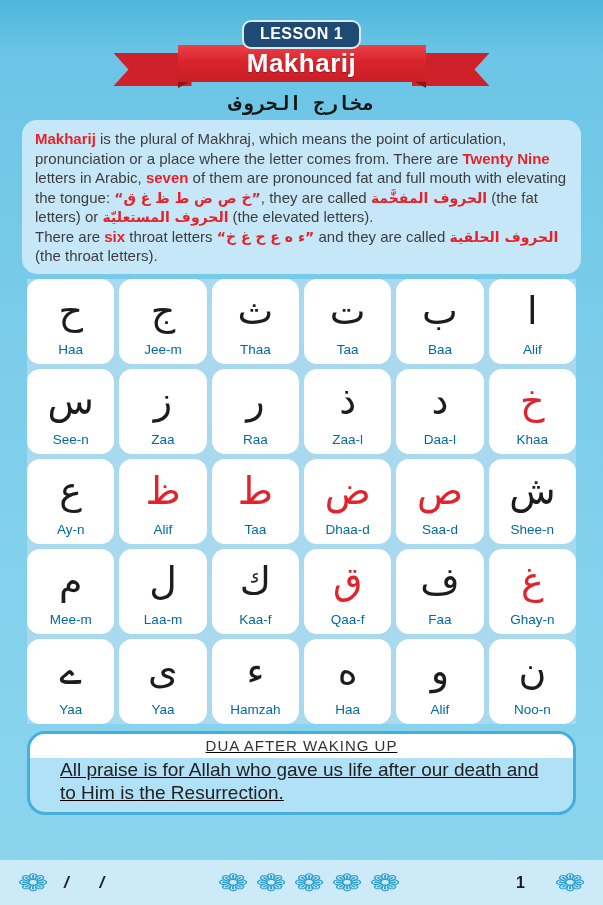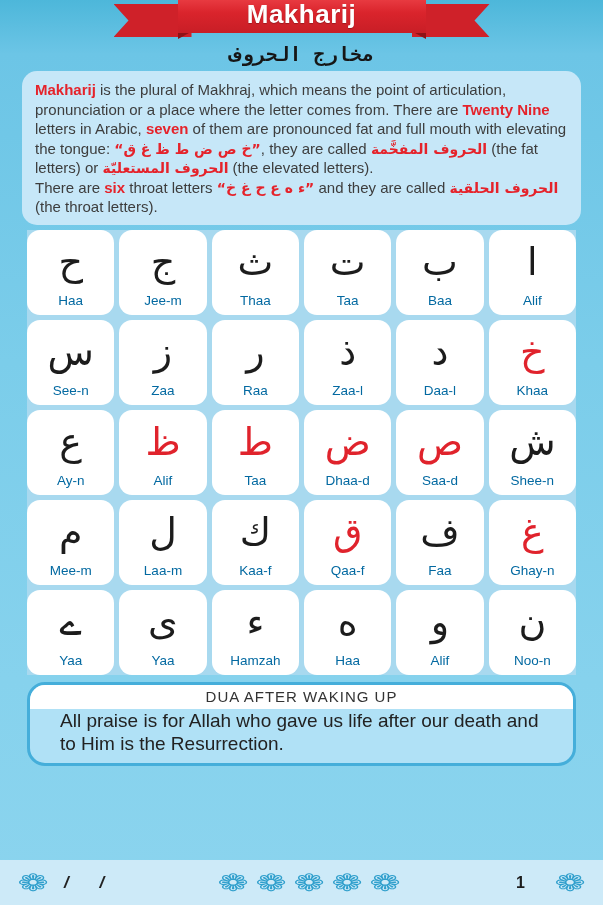--- a/index.html
+++ b/index.html
@@ -63,21 +63,21 @@
     flex: 1; display: flex; align-items: center; justify-content: center;
     font-family: "DejaVu Sans", sans-serif; font-size: 38px; color: #1c1c1c;
     line-height: 1; padding-top: 2px;
   }
   .cell .glyph.red { color: #e0232c; }
   .cell .label { font-size: 13.5px; color: #0369a1; padding-bottom: 7px; }
 
   
   .dua-box {
     margin: 7px 27px 0; border: 3px solid #45aeda; border-radius: 18px;
-    overflow: hidden; background: #b0e1f6;
+    overflow: hidden; background: #b0e1f6; text-decoration: underline;
   }
   .dua-heading {
     background: #ffffff; text-align: center; color: #333;
     font-size: 15px; letter-spacing: 1px; padding: 3px 0 4px;
   }
   .dua-arabic-line {
     text-align: center; direction: rtl; padding: 5px 8px 2px;
     font-family: "DejaVu Sans", sans-serif;
   }
   .dua-arabic { color: #e5232b; font-size: 18px; font-weight: bold; }
@@ -107,20 +107,23 @@
   .bottom-band {
     background: #2aa5ca; height: 48px; text-align: center; padding-top: 7px;
   }
   .brand-text { color: #235561; font-size: 13px; letter-spacing: 10px; font-weight: 500; }
 </style>
 </head>
 <body>
 
 <div class="page">
 
+  <div class="lesson-badge">
+    <span>LESSON 1</span>
+  </div>
 
   <div class="ribbon">
     <div class="ribbon-wing left"></div>
     <div class="ribbon-wing right"></div>
     <div class="fold left"></div>
     <div class="fold right"></div>
     <div class="ribbon-center">
       <span class="ribbon-title">Makharij</span>
     </div>
   </div>

